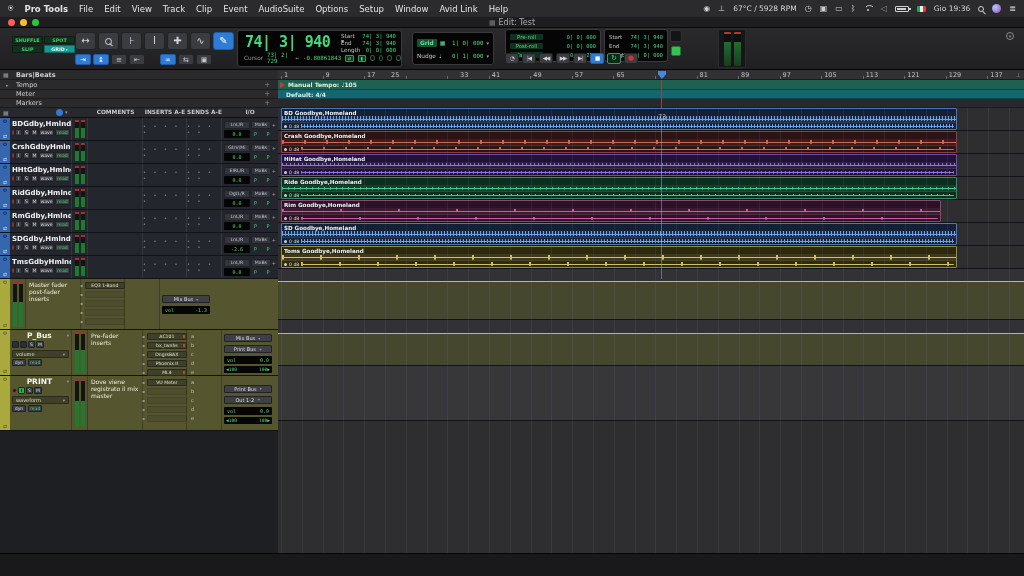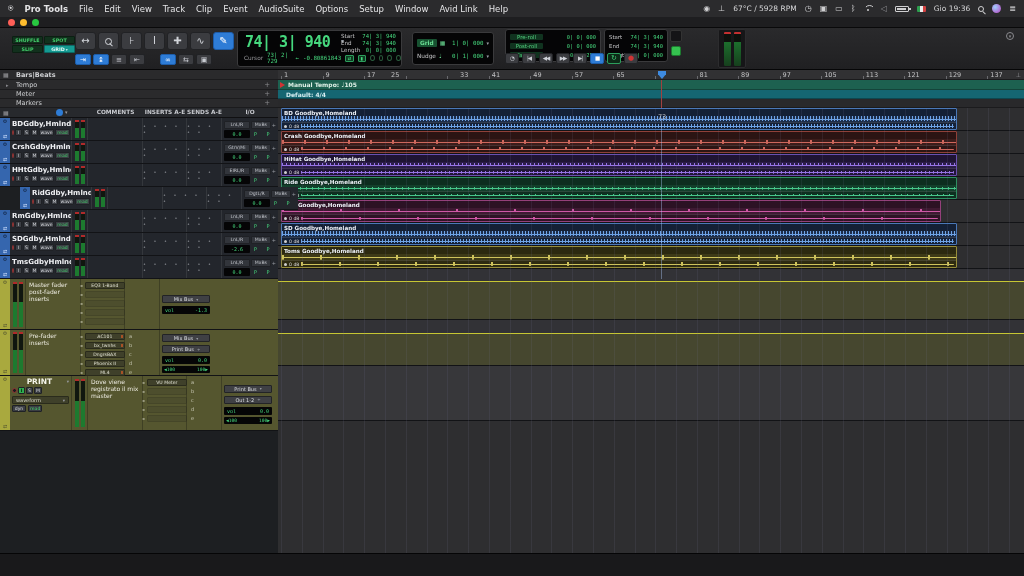--- a/index.html
+++ b/index.html
@@ -226,20 +226,21 @@
     <span class="magico"></span>
     <span class="siri"></span>
     <span class="sticon">≣</span>
   </div>
 </div>
 
 <div id="titlebar">
   <span class="tldot" style="left:8px;background:#ff5f57"></span>
   <span class="tldot" style="left:20px;background:#febc2e"></span>
   <span class="tldot" style="left:32px;background:#28c840"></span>
+  <div id="title-text"><span class="proxy">▦</span><span>Edit: Test</span></div>
 </div>
 
 <div id="toolbar">
   <div id="modes">
       <div class="mode">
         <span>SHUFFLE</span>
       </div>
       <div class="mode">
         <span>SPOT</span>
       </div>
@@ -599,21 +600,21 @@
             <div class="iochip inchip">EIRL/R</div>
             <div class="iochip outchip">MxBs</div>
             <span class="ioplus">+</span>
           </div>
           <div class="iorow">
             <div class="volchip">0.0</div>
             <span class="panchip">P P</span>
           </div>
         </div>
       </div>
-      <div class="arow" style="top: 69px; margin-left: 20px;">
+      <div class="arow" style="top: 69px;">
         <div class="strip" style="background: rgb(53, 102, 174);">
           <span class="sgear">⚙</span>
           <span class="sswap">⇄</span>
         </div>
         <div class="thead">
           <div class="tname-row">
             <span class="tname">RidGdby,Hmlnd</span>
           </div>
           <div class="tbtns">
             <div class="recdot"></div>
@@ -813,20 +814,40 @@
             <span>vol</span>
             <span>-1.3</span>
           </div>
         </div>
       </div>
       <div class="arow mrow" style="top: 212px; height: 46px;">
         <div class="strip mstrip">
           <span class="sgear" style="color: rgb(85, 86, 47);">⚙</span>
           <span class="sswap" style="color: rgb(85, 86, 47);">⇄</span>
         </div>
+        <div class="thead">
+          <div class="tname-row">
+            <span class="mname">P_Bus</span>
+            <span class="tcaret">▾</span>
+          </div>
+          <div class="tbtns">
+            <div class="mini blank"></div>
+            <div class="mini blank"></div>
+            <div class="mini">S</div>
+            <div class="mini">M</div>
+          </div>
+          <div class="selbox">
+            <span>volume</span>
+            <span class="tcaret">▾</span>
+          </div>
+          <div class="dynrow">
+            <div class="mini">dyn</div>
+            <div class="mini grnt wide">read</div>
+          </div>
+        </div>
         <div class="tmeter">
           <div class="mbar" style="height: 90%;"></div>
           <div class="mbar" style="height: 90%;"></div>
         </div>
         <div class="tcomm">Pre-fader inserts</div>
         <div class="tins" style="justify-content: flex-start; padding-top: 2px;">
           <div class="insrow">
             <span class="insdot">▪</span>
             <div class="inschip led">AC101</div>
           </div>

